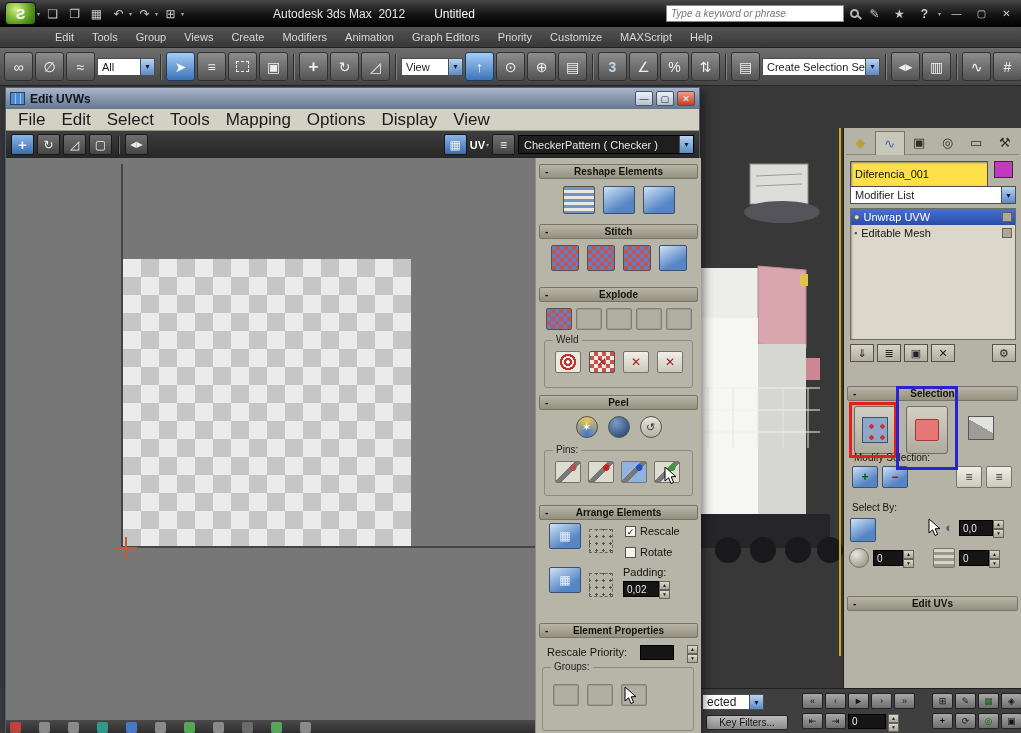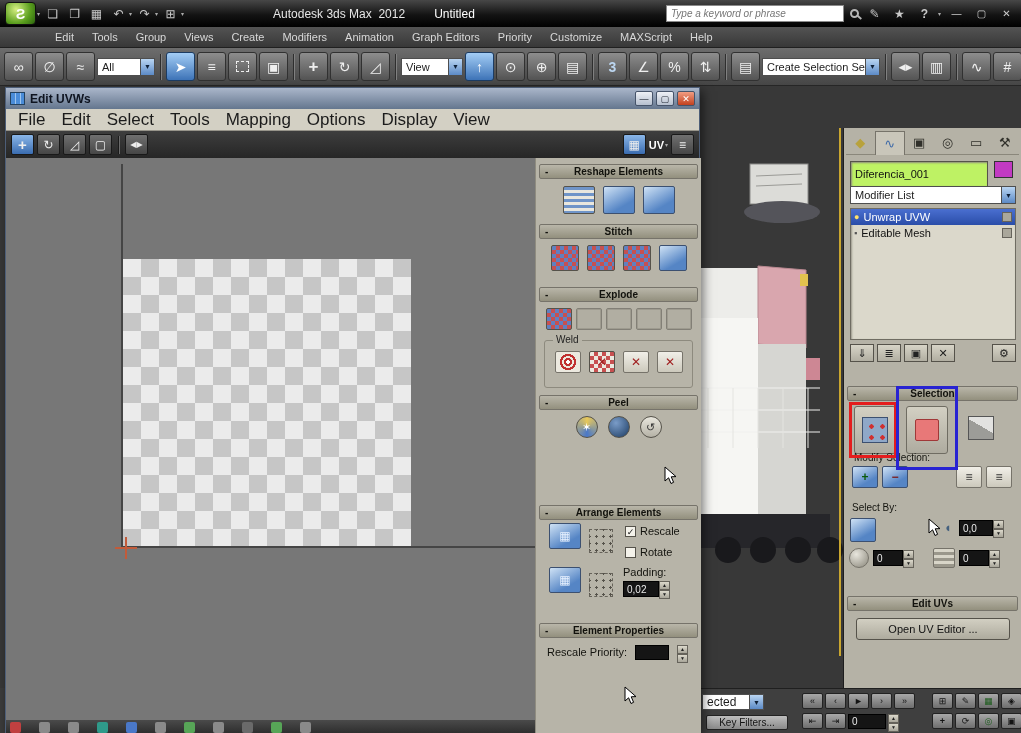--- a/index.html
+++ b/index.html
@@ -36,21 +36,21 @@
 .vpyellow{left:839px;top:128px;width:2px;height:528px;background:#c9a62f}
 
 .ruler{left:700px;top:656px;width:143px;height:32px;background:linear-gradient(#969696,#7e7e7e);border-top:8px solid #565656;color:#1b1b1b;font-size:10px}
 .ruler .lbl{position:absolute;top:6px}
 .tick{position:absolute;top:16px;width:1px;height:7px;background:#3d3d3d}
 
 .cmdpanel{left:843px;top:128px;width:178px;height:560px;background:#b5b2a6;border-left:1px solid #1d1d1d;color:#111}
 .ptabs{position:absolute;left:2px;top:3px;right:2px;height:24px;display:flex}
 .ptab{flex:1;display:flex;align-items:center;justify-content:center;font-size:13px;color:#30302a;border-bottom:1px solid #8a877b}
 .ptab.on{background:#c9c6ba;border:1px solid #76736a;border-bottom:none}
-.field{background:#bef264;border:1px solid #55524a;box-shadow:inset 1px 1px 2px #8d8a7e;color:#111;display:flex;align-items:center;padding:12px 4px;font-size:11px}
+.field{background:#fde047;border:1px solid #55524a;box-shadow:inset 1px 1px 2px #8d8a7e;color:#111;display:flex;align-items:center;padding:12px 4px;font-size:11px}
 .swatch{background:#c23ac2;border:1px solid #333}
 .stackbox{background:#dbd8cb;border:1px solid #6f6c62;box-shadow:inset 1px 1px 2px #9a978b}
 .srow{height:16px;display:flex;align-items:center;gap:4px;padding:0 3px;font-size:11px;color:#111}
 .srow.sel{background:linear-gradient(#4a6fd0,#2a4da8);color:#fff}
 .stog{margin-left:auto;width:10px;height:10px;background:#aaa79b;border:1px solid #66635b}
 .sico{width:24px;height:18px;border:1px solid #55524a;background:linear-gradient(#d7d4c7,#b1ae a1);background:linear-gradient(#d7d4c7,#b1aea1);color:#222;font-size:11px;display:flex;align-items:center;justify-content:center}
 .rhdr{position:absolute;left:3px;right:3px;height:15px;background:linear-gradient(#b9b6a9,#93907e);border:1px solid #76736a;border-radius:2px;font-weight:bold;font-size:10px;color:#12120d;text-align:center;line-height:13px}
 .rhdr i{position:absolute;left:5px;font-style:normal}
 .sob{width:42px;height:48px;border:1px solid #6f6c62;border-radius:3px;background:linear-gradient(#d3d0c3,#aeab9f);display:grid;place-items:center}
 .vtxic{width:26px;height:26px;background:#8fa8c8;border:1px solid #3c5070;background-image:radial-gradient(circle,#d03030 2px,transparent 2.4px);background-size:11px 11px;background-position:3px 3px}
@@ -304,21 +304,20 @@
       <span class="sp" style="height:16px">
           <b>▲</b>
           <b>▼</b>
         </span>
     </div>
 
     <div class="rhdr" style="top:468px">
       <i>-</i>
       <span>Edit UVs</span>
     </div>
-    <div class="abs pbtn" style="left:12px;top:490px;width:154px;height:22px">Open UV Editor ...</div>
   </div>
 
   <div class="abs bottombar">
     <div class="abs ddl" style="left:2px;top:5px;width:62px;height:16px">
       <span class="txt" style="font-size:12px">ected</span>
       <span class="ddbtn">▼</span>
     </div>
     <div class="abs gbtn" style="left:6px;top:26px;width:82px;height:15px;font-size:10px;background:linear-gradient(#bdbdbd,#8a8a8a)">Key Filters...</div>
     <div class="abs" style="left:102px;top:4px;display:flex;gap:2px">
       <span class="gbtn">«</span>
@@ -375,20 +374,24 @@
       <span class="stico">↻</span>
       <span class="stico">◿</span>
       <span class="stico">▢</span>
       <span class="dsep"></span>
       <span class="stico" style="font-size:8px">◀▶</span>
       <span style="flex:1"></span>
       <span class="stico act">▦</span>
       <span style="color:#fff;font-weight:bold">UV</span>
       <span class="qcaret">▾</span>
       <span class="stico">≡</span>
+      <div class="ddd" style="width:176px">
+        <span class="txt" style="padding:0 5px;flex:1">CheckerPattern ( Checker )</span>
+        <span class="ddbtn" style="height:17px">▼</span>
+      </div>
     </div>
 
     <div class="uvcanvas">
       <div class="abs" style="left:115px;top:6px;width:2px;height:384px;background:#454545"></div>
       <div class="abs" style="left:115px;top:388px;width:414px;height:2px;background:#454545"></div>
       <div class="checker"></div>
       <div class="abs" style="left:119px;top:379px;width:2px;height:22px;background:#c25b3a"></div>
       <div class="abs" style="left:109px;top:389px;width:22px;height:2px;background:#c25b3a"></div>
       <div class="uvbottom">
         <span class="chip" style="background:#c04040"></span>
@@ -450,20 +453,29 @@
 
       <div class="rhdr" style="top:237px">
         <i>-</i>
         <span>Peel</span>
       </div>
       <div class="rc" style="top:255px;height:28px;gap:10px">
         <span class="rico" style="background:conic-gradient(#e8c85a,#4a78c8,#e8c85a)">✶</span>
         <span class="rico" style="background:radial-gradient(circle at 35% 30%,#7a9cc8,#1c3c63)"></span>
         <span class="rico" style="background:linear-gradient(#e8e6dd,#b5b2a6);color:#333">↺</span>
       </div>
+      <div class="gbx" style="top:292px;left:8px;width:149px;height:46px">
+        <span class="glabel">Pins:</span>
+        <div class="gicons" style="gap:7px">
+          <span class="pico ic-pin" style="--dot:#b05050"></span>
+          <span class="pico ic-pin" style="--dot:#d02020"></span>
+          <span class="pico ic-pin sel" style="--dot:#2050c0"></span>
+          <span class="pico ic-pin" style="--dot:#30a030"></span>
+        </div>
+      </div>
 
       <div class="rhdr" style="top:347px">
         <i>-</i>
         <span>Arrange Elements</span>
       </div>
       <div class="abs" style="left:3px;right:3px;top:363px;height:96px">
         <span class="abs pico ic-blue bico" style="left:10px;top:2px;color:#e8f2ff">▦</span>
         <span class="abs dotbox" style="left:50px;top:8px"></span>
         <span class="abs pico ic-blue bico" style="left:10px;top:46px;color:#e8f2ff">▦</span>
         <span class="abs dotbox" style="left:50px;top:52px"></span>
@@ -482,29 +494,37 @@
               <b>▲</b>
               <b>▼</b>
             </span>
         </span>
       </div>
 
       <div class="rhdr" style="top:465px">
         <i>-</i>
         <span>Element Properties</span>
       </div>
-      <div class="rc" style="top:483px;height:22px;justify-content:flex-start;padding-left:8px;gap:8px;color:#14140f">
+      <div class="rc" style="top:483px;height:22px;justify-content:space-between;padding-left:8px;gap:8px;color:#14140f">
         <span>Rescale Priority:</span>
         <span class="nf" style="width:34px;height:15px"></span>
         <span class="sp" style="height:15px">
             <b>▲</b>
             <b>▼</b>
           </span>
       </div>
 
+      <div class="gbx" style="top:509px;left:6px;width:152px;height:64px">
+        <span class="glabel">Groups:</span>
+        <div class="gicons" style="padding-top:16px">
+          <span class="pico ic-dis"></span>
+          <span class="pico ic-dis"></span>
+          <span class="pico ic-dis"></span>
+        </div>
+      </div>
     </div>
   </div>
 
   <div class="abs annred"></div>
   <div class="abs annblue"></div>
 
   <svg class="abs cur" style="left:664px;top:466px" width="14" height="20" viewBox="0 0 14 20">
     <path d="M1,1 L1,15 L4.6,11.8 L7,17.5 L9.6,16.3 L7.2,10.8 L12,10.6 Z" fill="#fff" stroke="#000"></path>
   </svg>
   <svg class="abs cur" style="left:928px;top:518px" width="14" height="20" viewBox="0 0 14 20">

